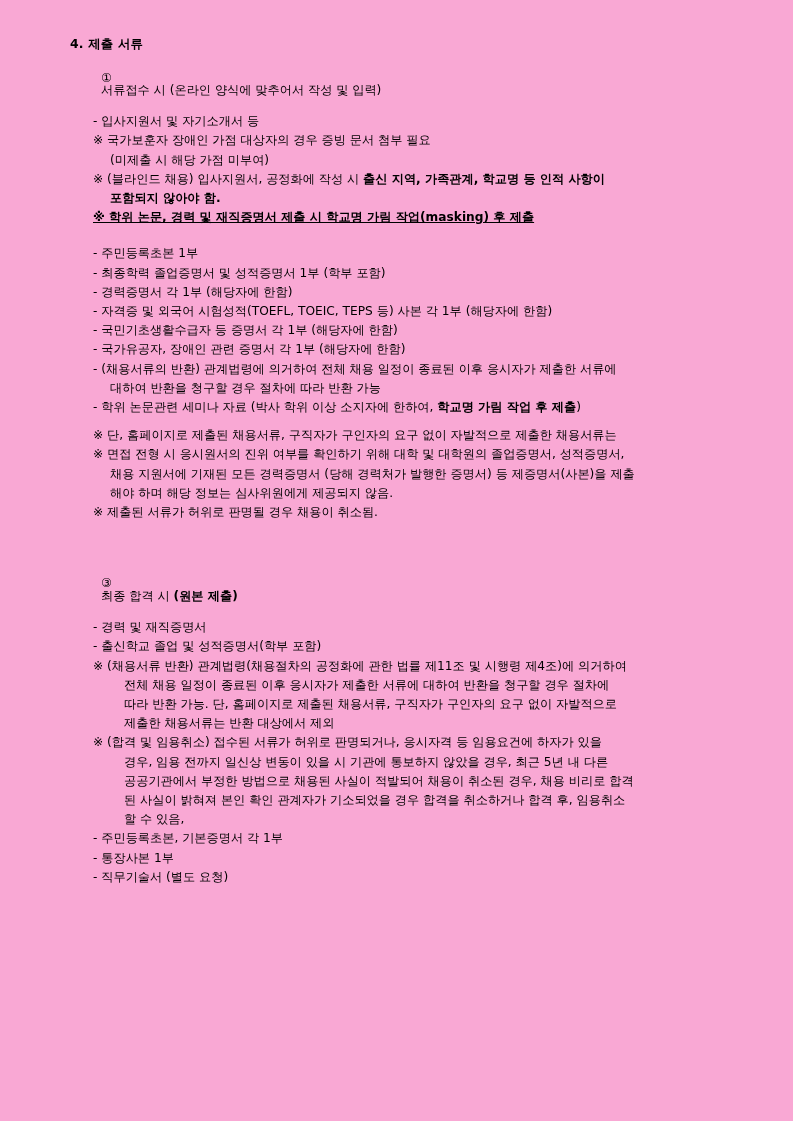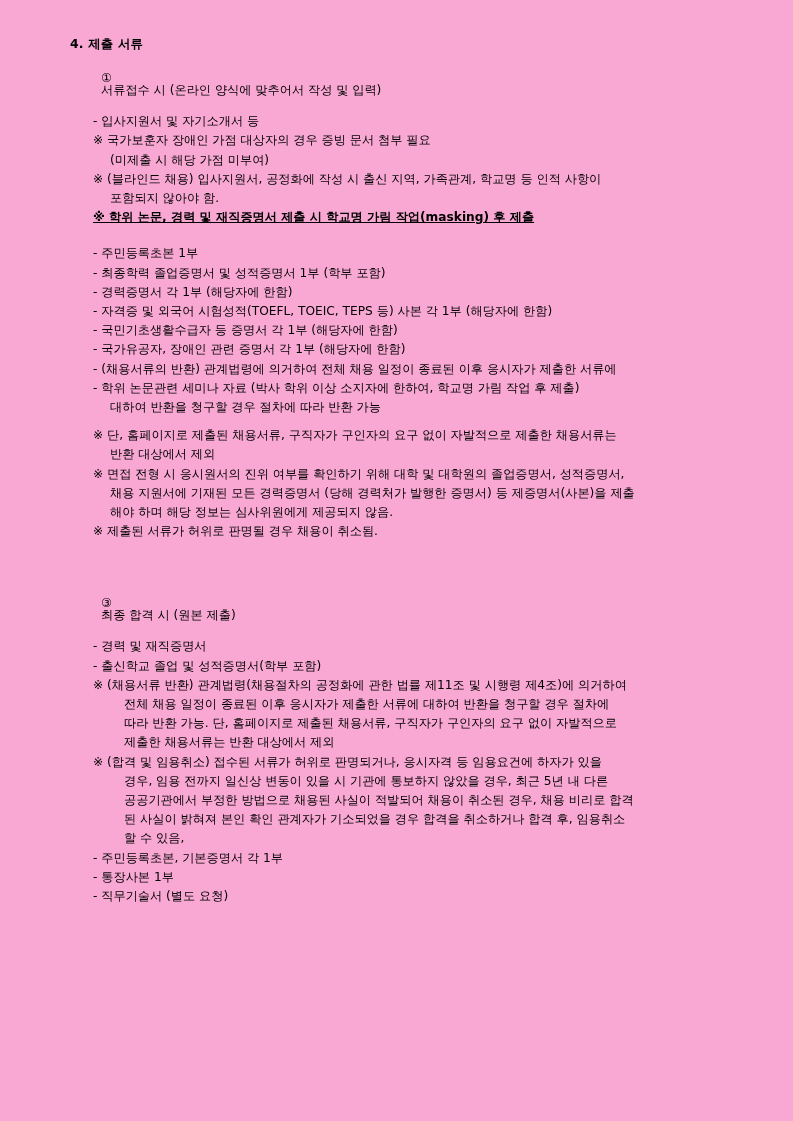--- a/index.html
+++ b/index.html
@@ -54,21 +54,21 @@
   }
   .lvl3 {            
     margin-left: 48px;
     margin-bottom: 7px;
   }
   .lvl4 {
     margin-left: 62px;
     margin-bottom: 7px;
   }
   .bold {
-    font-weight: normal;
+    font-weight: bold;
   }
   .u {
     text-decoration: underline;
     font-weight: bold;
   }
   .gap-sm { height: 9px; }
   .gap-md { height: 17px; }
   .gap-xl { height: 40px; }
 </style>
 </head>
@@ -98,27 +98,26 @@
     <div class="gap-md"></div>
 
     <div class="block">
       <p class="line lvl2">- 주민등록초본 1부</p>
       <p class="line lvl2">- 최종학력 졸업증명서 및 성적증명서 1부 (학부 포함)</p>
       <p class="line lvl2">- 경력증명서 각 1부 (해당자에 한함)</p>
       <p class="line lvl2">- 자격증 및 외국어 시험성적(TOEFL, TOEIC, TEPS 등) 사본 각 1부 (해당자에 한함)</p>
       <p class="line lvl2">- 국민기초생활수급자 등 증명서 각 1부 (해당자에 한함)</p>
       <p class="line lvl2">- 국가유공자, 장애인 관련 증명서 각 1부 (해당자에 한함)</p>
       <p class="line lvl2">- (채용서류의 반환) 관계법령에 의거하여 전체 채용 일정이 종료된 이후 응시자가 제출한 서류에</p>
+      <p class="line lvl3">대하여 반환을 청구할 경우 절차에 따라 반환 가능</p>
       <p class="line lvl2"><span>- 학위 논문관련 세미나 자료 (박사 학위 이상 소지자에 한하여, </span><span class="bold">학교명 가림 작업 후 제출</span><span>)</span></p>
-      <p class="line lvl3">대하여 반환을 청구할 경우 절차에 따라 반환 가능</p>
 
       <div class="gap-sm"></div>
 
       <p class="line lvl2b">※ 단, 홈페이지로 제출된 채용서류, 구직자가 구인자의 요구 없이 자발적으로 제출한 채용서류는</p>
-      <p class="line lvl3">반환 대상에서 제외</p>
       <p class="line lvl2b">※ 면접 전형 시 응시원서의 진위 여부를 확인하기 위해 대학 및 대학원의 졸업증명서, 성적증명서,</p>
       <p class="line lvl3">채용 지원서에 기재된 모든 경력증명서 (당해 경력처가 발행한 증명서) 등 제증명서(사본)을 제출</p>
       <p class="line lvl3">해야 하며 해당 정보는 심사위원에게 제공되지 않음.</p>
       <p class="line lvl2b">※ 제출된 서류가 허위로 판명될 경우 채용이 취소됨.</p>
     </div>
 
     <div class="gap-xl"></div>
 
     <div class="block">
       <p class="line lvl1">

